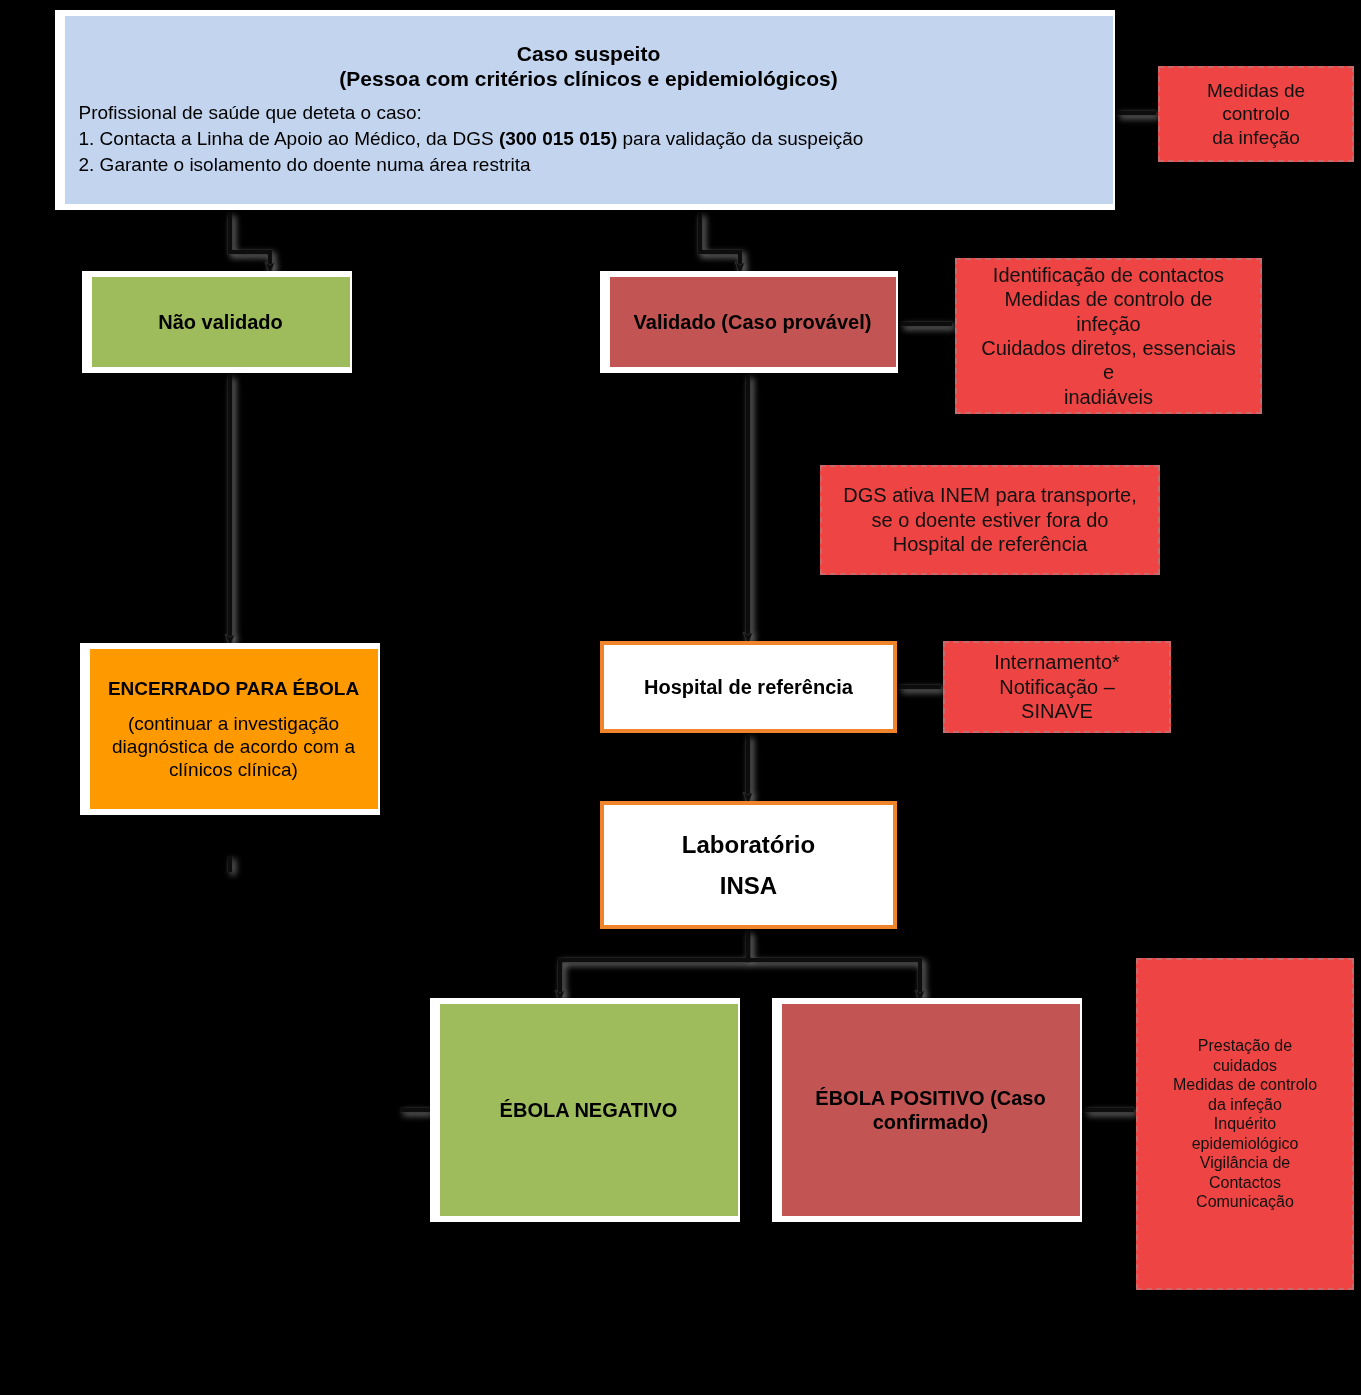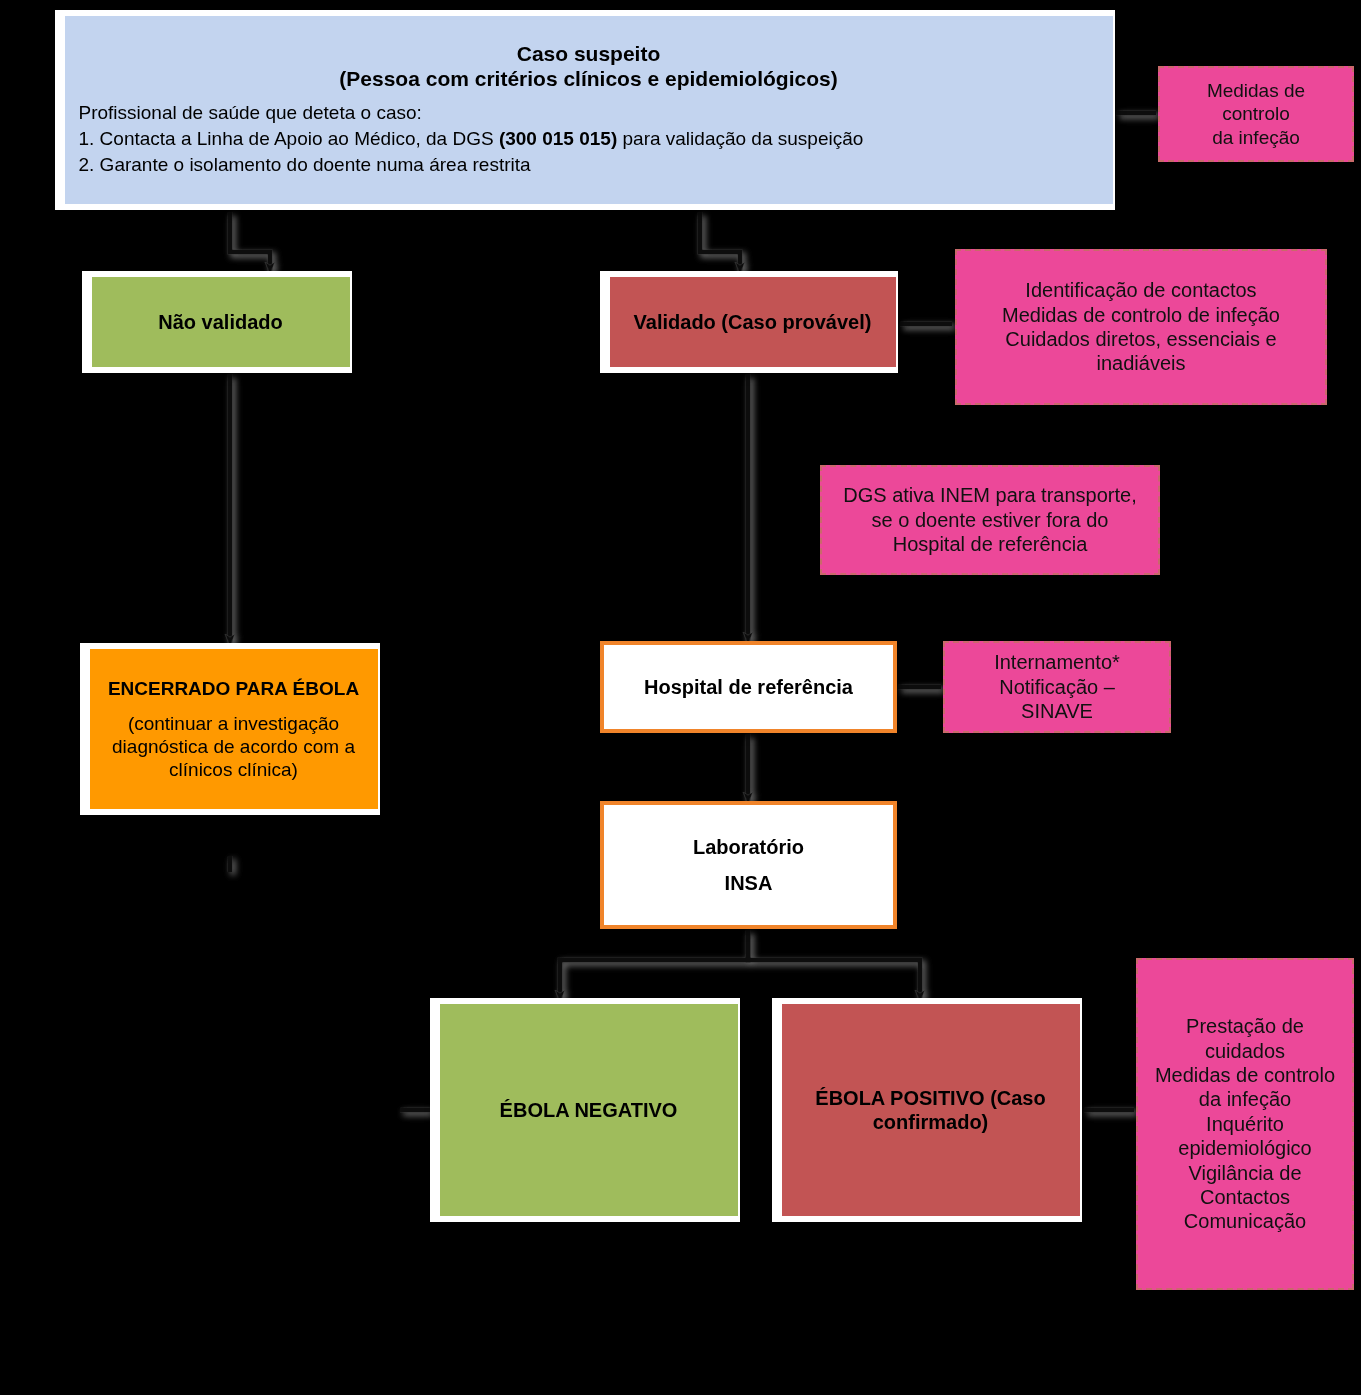--- a/index.html
+++ b/index.html
@@ -61,21 +61,21 @@
 
   
   .outline-orange {
     background: #ffffff;
     border: 4px solid #f0842a;
     box-shadow: 3px 4px 6px rgba(0,0,0,0.5);
   }
 
   
   .callout {
-    background: #ec4899;
+    background: #ef4444;
     border: 2px dashed #c96a6a;
     padding: 6px 16px;
     color: #111;
   }
   .blk        { display: block; width: 100%; }
 
   
   #n-caso-suspeito { left: 55px;  top: 10px;   width: 1060px; height: 200px; }
   #n-caso-suspeito > .fill { align-items: stretch; justify-content: center; padding: 8px 14px; }
   #n-caso-suspeito .head { text-align: center; font-size: 21px; font-weight: bold; }
@@ -84,49 +84,49 @@
 
   #n-medidas-controlo { left: 1158px; top: 66px; width: 196px; height: 96px;
                         font-size: 19px; }
 
   #n-nao-validado { left: 82px; top: 271px; width: 270px; height: 102px; }
   #n-nao-validado .fill { font-size: 20px; font-weight: bold; }
 
   #n-validado { left: 600px; top: 271px; width: 298px; height: 102px; }
   #n-validado .fill { font-size: 20px; font-weight: bold; }
 
-  #n-identificacao { left: 955px; top: 249px; width: 372px; height: 156px;
+  #n-identificacao { left: 955px; top: 258px; width: 307px; height: 156px;
                      font-size: 20px; }
 
   #n-dgs-inem { left: 820px; top: 465px; width: 340px; height: 110px;
                 font-size: 20px; }
 
   #n-encerrado { left: 80px; top: 643px; width: 300px; height: 172px; }
   #n-encerrado .fill { padding: 10px 12px; }
   #n-encerrado .t1 { font-size: 19px; font-weight: bold; }
   #n-encerrado .t2 { font-size: 19px; margin-top: 12px; }
 
   #n-hospital { left: 600px; top: 641px; width: 297px; height: 92px;
                 font-size: 20px; font-weight: bold; }
 
   #n-internamento { left: 943px; top: 641px; width: 228px; height: 92px;
                     font-size: 20px; }
 
   #n-laboratorio { left: 600px; top: 801px; width: 297px; height: 128px;
-                   font-size: 20px; font-weight: bold; }
+                   font-size: 24px; font-weight: bold; }
   #n-laboratorio .lab-ln { display: block; margin: 6px 0; }
 
   #n-ebola-neg { left: 430px; top: 998px; width: 310px; height: 224px; }
   #n-ebola-neg .fill { font-size: 20px; font-weight: bold; }
 
   #n-ebola-pos { left: 772px; top: 998px; width: 310px; height: 224px; }
   #n-ebola-pos .fill { font-size: 20px; font-weight: bold; padding: 4px 16px; }
 
   #n-prestacao { left: 1136px; top: 958px; width: 218px; height: 332px;
-                 font-size: 20px; }
+                 font-size: 16px; }
 
   
   svg#links { position: absolute; left: 0; top: 0; width: 1361px; height: 1395px; pointer-events: none; }
 </style>
 </head>
 <body>
 
 <div id="canvas">
 
   <svg id="links" viewBox="0 0 1361 1395" xmlns="http://www.w3.org/2000/svg">

